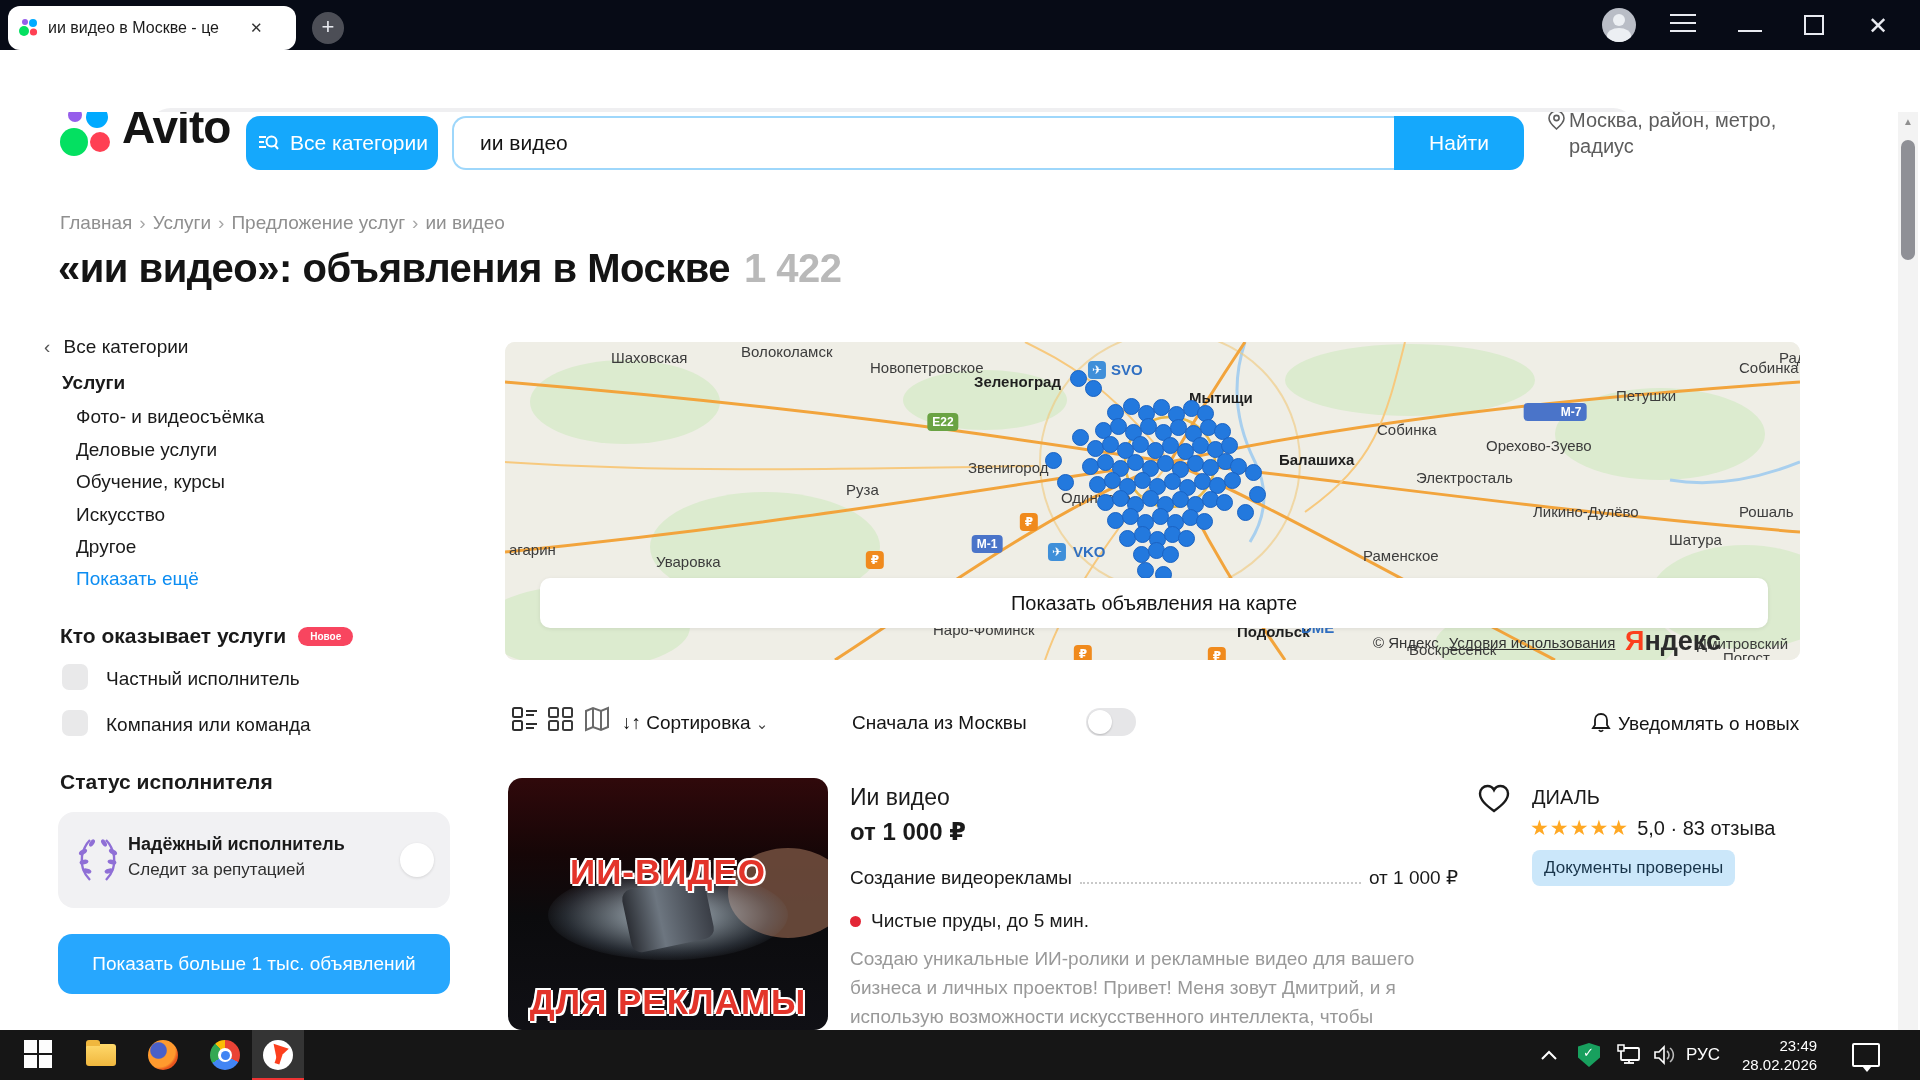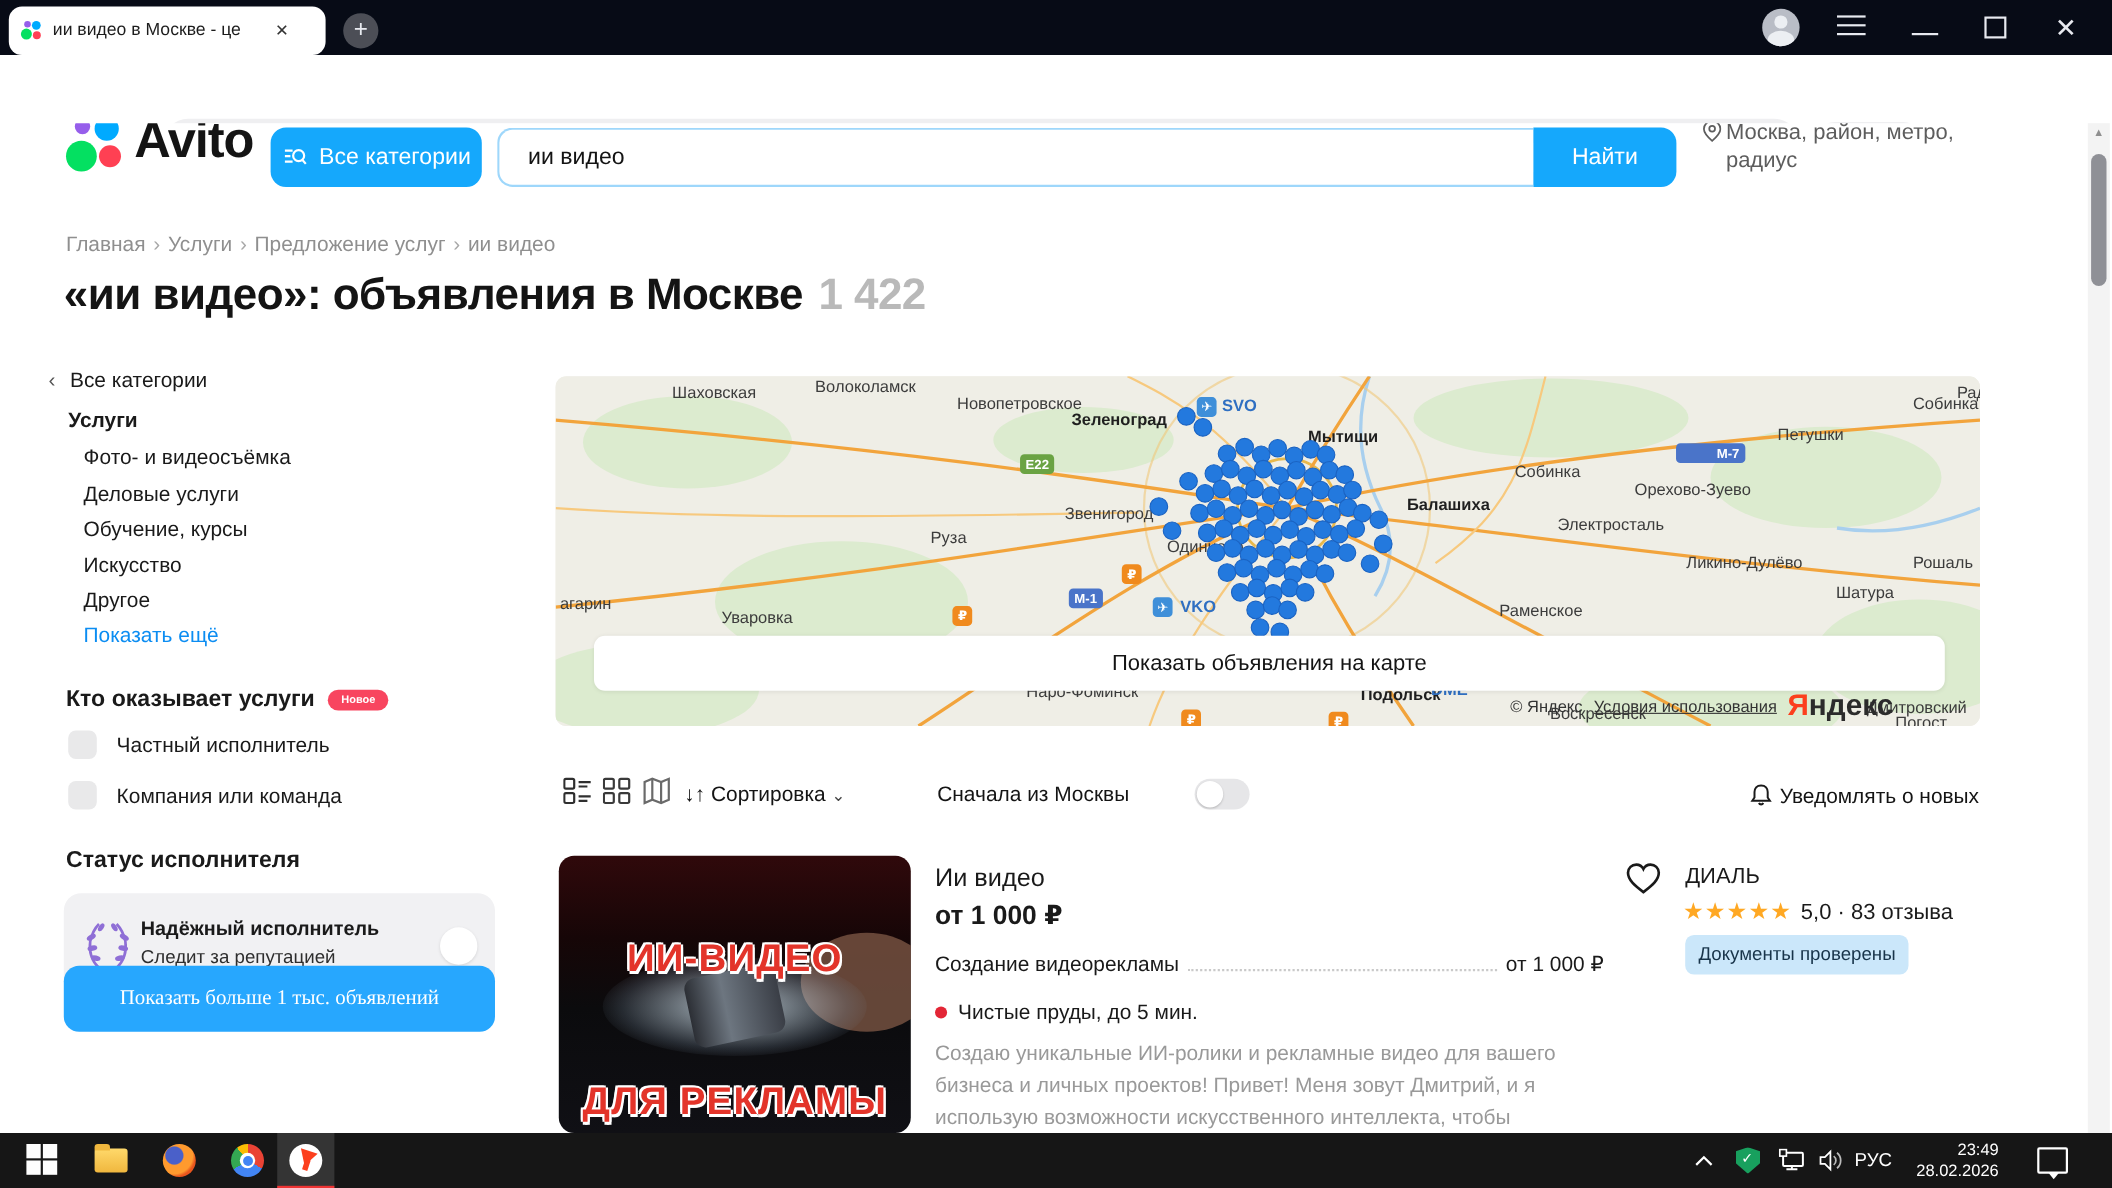--- a/index.html
+++ b/index.html
@@ -57,22 +57,22 @@
   .side-item{position:absolute;font-size:19px;color:#1a1a1a;}
   .blue-link{color:#0c8df2;}
   .side-bold{font-weight:bold;}
   .newbadge{display:inline-block;margin-left:12px;background:#f8455f;color:#fff;font-size:10px;font-weight:bold;
        border-radius:14px;padding:4px 12px;vertical-align:3px;}
   .cbx{position:absolute;width:26px;height:26px;border-radius:7px;background:#e9e9ea;}
   .statcard{position:absolute;left:58px;top:812px;width:392px;height:96px;border-radius:16px;background:#f1f1f3;}
   .statcard .knob{position:absolute;right:16px;top:31px;width:34px;height:34px;border-radius:50%;background:#fff;box-shadow:0 1px 3px rgba(0,0,0,.12);}
   .statcard .t1{position:absolute;left:70px;top:22px;font-size:18px;font-weight:bold;}
   .statcard .t2{position:absolute;left:70px;top:48px;font-size:17px;color:#2e2e2e;}
-  .showbtn{position:absolute;left:58px;top:878px;width:392px;height:60px;border-radius:14px;background:#27a7fe;color:#fff;
-       font-size:19px;display:flex;align-items:center;justify-content:center;border:none;font-family:Liberation Serif, serif;}
+  .showbtn{position:absolute;left:58px;top:934px;width:392px;height:60px;border-radius:14px;background:#27a7fe;color:#fff;
+       font-size:19px;display:flex;align-items:center;justify-content:center;border:none;}
   
   .map{position:absolute;left:505px;top:342px;width:1295px;height:318px;border-radius:10px;overflow:hidden;background:#efeee6;}
   .map svg.base{position:absolute;left:0;top:0;}
   .mlabel{position:absolute;font-size:15px;color:#3c3c3c;white-space:nowrap;transform:translate(-4px,-9px);}
   .mlabel.b{font-weight:bold;color:#1f1f1f;}
   .mlabel.blue{color:#2f6fc2;font-weight:bold;}
   .mbadge{position:absolute;font-size:12px;font-weight:bold;color:#fff;border-radius:4px;padding:2px 5px;transform:translate(-50%,-50%);}
   .mbadge.green{background:#6aa343;} .mbadge.bluebg{background:#4a74c9;}
   .mbadge.plane{background:#3f8fd9;padding:2px 4px;} .mbadge.rub{background:#f08a1d;}
   .mdot{position:absolute;width:17px;height:17px;border-radius:50%;background:#2379de;border:1px solid #1b63c2;box-sizing:border-box;}

